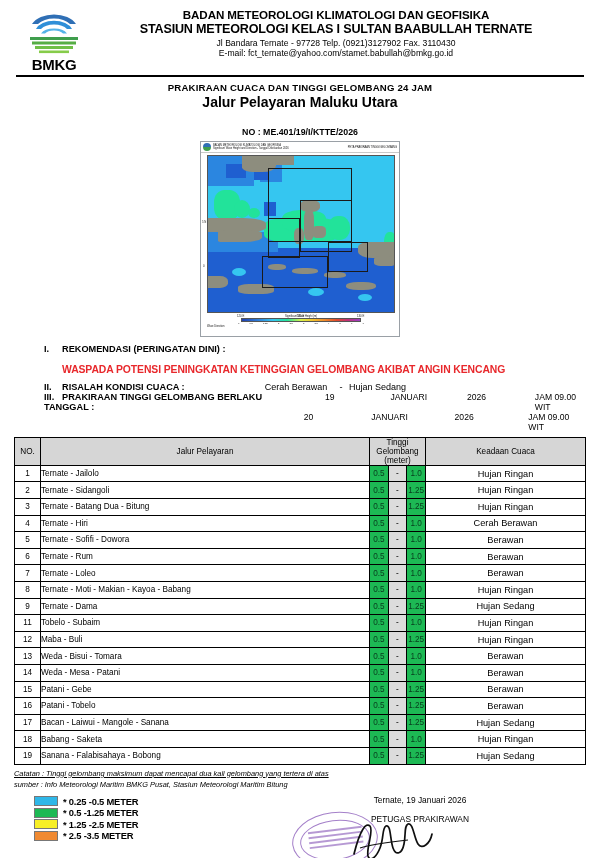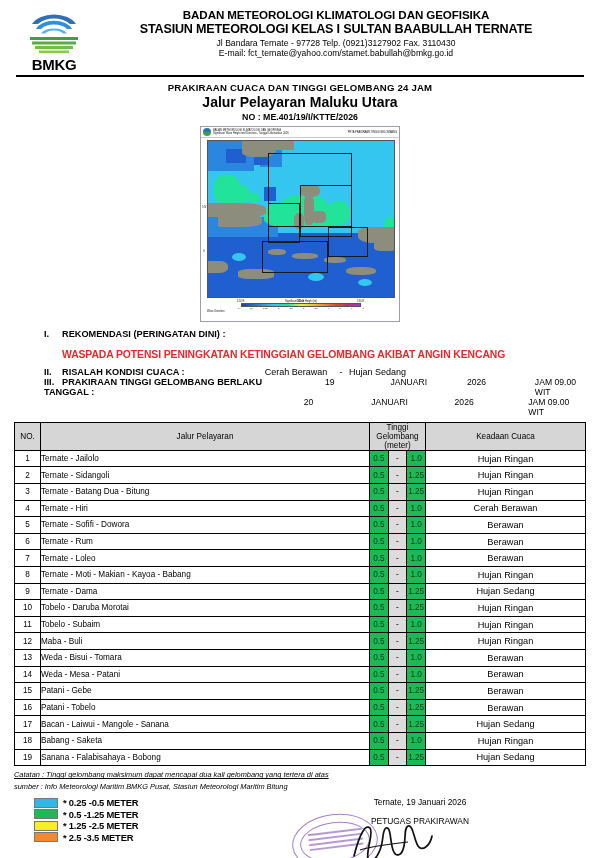--- a/index.html
+++ b/index.html
@@ -23,21 +23,21 @@
   .h-line1 { font-size:11.6px; font-weight:bold; letter-spacing:-0.1px; }
   .h-line2 { font-size:12.6px; font-weight:bold; letter-spacing:-0.2px; }
   .h-line3 { font-size:8.6px; margin-top:1px; }
   .h-line4 { font-size:8.6px; }
   .rule-thick { border-bottom:2.4px solid #000; margin:3px 2px 0 2px; }
 
   
   .title-block { text-align:center; margin-top:5px; line-height:1.25; }
   .t1 { font-size:9.6px; font-weight:bold; letter-spacing:0.2px; }
   .t2 { font-size:14px; font-weight:bold; }
-  .t3 { font-size:8.8px; font-weight:bold; margin-top:1px; }
+  .t3 { font-size:8.8px; font-weight:bold; margin-top:16px; }
 
   
   .map-area { display:flex; justify-content:center; margin-top:3px; }
   .map-box { width:200px; height:196px; border:1px solid #9aa0a6; background:#ffffff;
              position:relative; overflow:hidden; }
   .map-hdr { height:11px; background:#fff; border-bottom:1px solid #c9c9c9;
              display:flex; align-items:center; padding:0 2px; }
   .map-hdr-logo { width:8px; height:8px; border-radius:50%;
                   background:linear-gradient(#2f6fb5 45%, #3f9e4d 55%); flex:0 0 8px; }
   .map-hdr-t { flex:1; font-size:2.6px; line-height:1.25; padding-left:2px; color:#111; }
@@ -355,28 +355,20 @@
         </tr>
       <tr>
           <td class="no c-no">9</td>
           <td class="route">Ternate - Dama</td>
           <td class="val c-v1">0.5</td>
           <td class="dash c-dash">-</td>
           <td class="val c-v2">1.25</td>
           <td class="weather c-weather">Hujan Sedang</td>
         </tr>
       <tr>
-          <td class="no c-no">10</td>
-          <td class="route">Tobelo - Daruba Morotai</td>
-          <td class="val c-v1">0.5</td>
-          <td class="dash c-dash">-</td>
-          <td class="val c-v2">1.25</td>
-          <td class="weather c-weather">Hujan Ringan</td>
-        </tr>
-      <tr>
           <td class="no c-no">11</td>
           <td class="route">Tobelo - Subaim</td>
           <td class="val c-v1">0.5</td>
           <td class="dash c-dash">-</td>
           <td class="val c-v2">1.0</td>
           <td class="weather c-weather">Hujan Ringan</td>
         </tr>
       <tr>
           <td class="no c-no">12</td>
           <td class="route">Maba - Buli</td>

